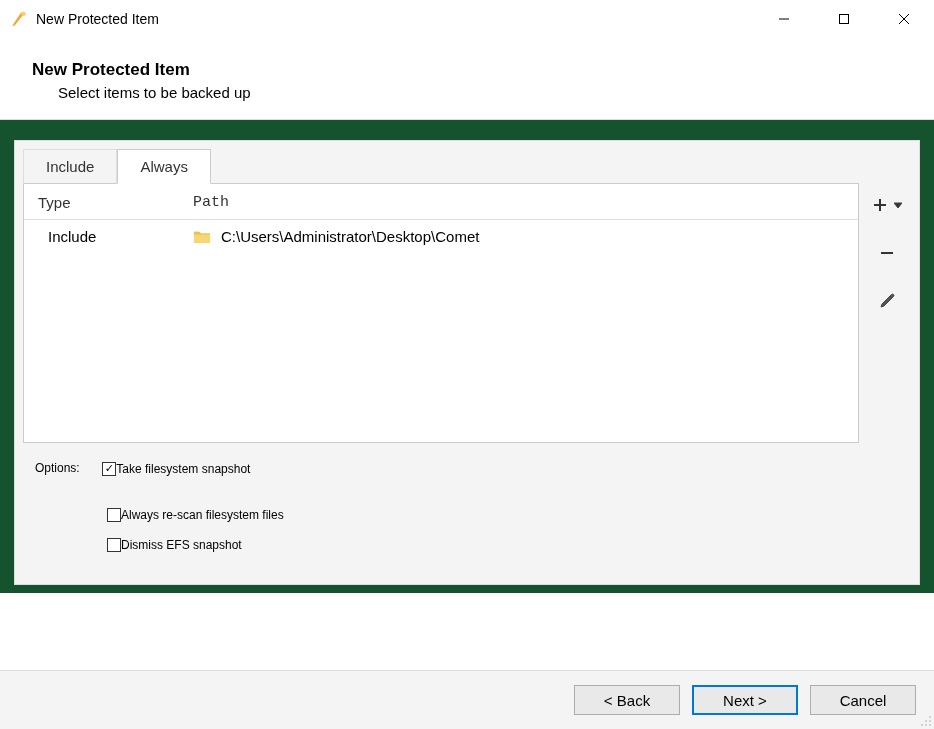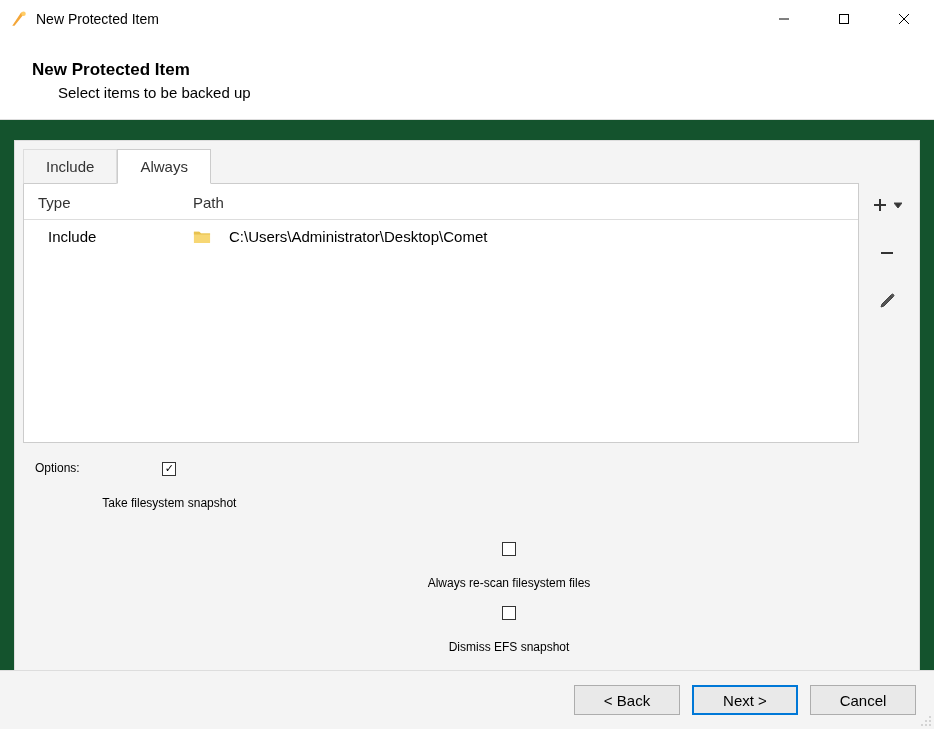--- a/index.html
+++ b/index.html
@@ -112,29 +112,29 @@
       overflow: hidden;
     }
     .table-header {
       display: flex;
       border-bottom: 1px solid #ddd;
       padding: 10px 14px 8px 14px;
       font-size: 15px;
       color: #333;
     }
     .col-type { width: 155px; }
-    .col-path { flex: 1; }
+    .col-path { flex: 1; font-family: Liberation Mono, monospace; }
     .table-row {
       display: flex;
       align-items: center;
       padding: 8px 14px;
       font-size: 15px;
     }
     .row-type { width: 155px; padding-left: 10px; }
-    .row-path { flex: 1; display: flex; align-items: center; gap: 18px; }
+    .row-path { flex: 1; display: flex; align-items: center; gap: 10px; }
     .folder-icon { width: 18px; height: 16px; }
     
     .side-actions {
       display: flex;
       flex-direction: column;
       gap: 24px;
       padding-top: 10px;
       padding-right: 6px;
       width: 42px;
       align-items: center;
@@ -155,24 +155,23 @@
       font-size: 12px;
     }
     .options-label {
       display: inline-block;
       vertical-align: top;
       width: 64px;
     }
     .option-row {
       display: flex;
       align-items: center;
-      gap: 20px;
+      gap: 0;
       margin-bottom: 16px;
       margin-left: 72px;
-      flex-direction: column;
     }
     .option-row.first { margin-left: 0; display: inline-flex; }
     .checkbox {
       width: 14px;
       height: 14px;
       border: 1px solid #333;
       display: inline-flex;
       align-items: center;
       justify-content: center;
       font-size: 11px;

